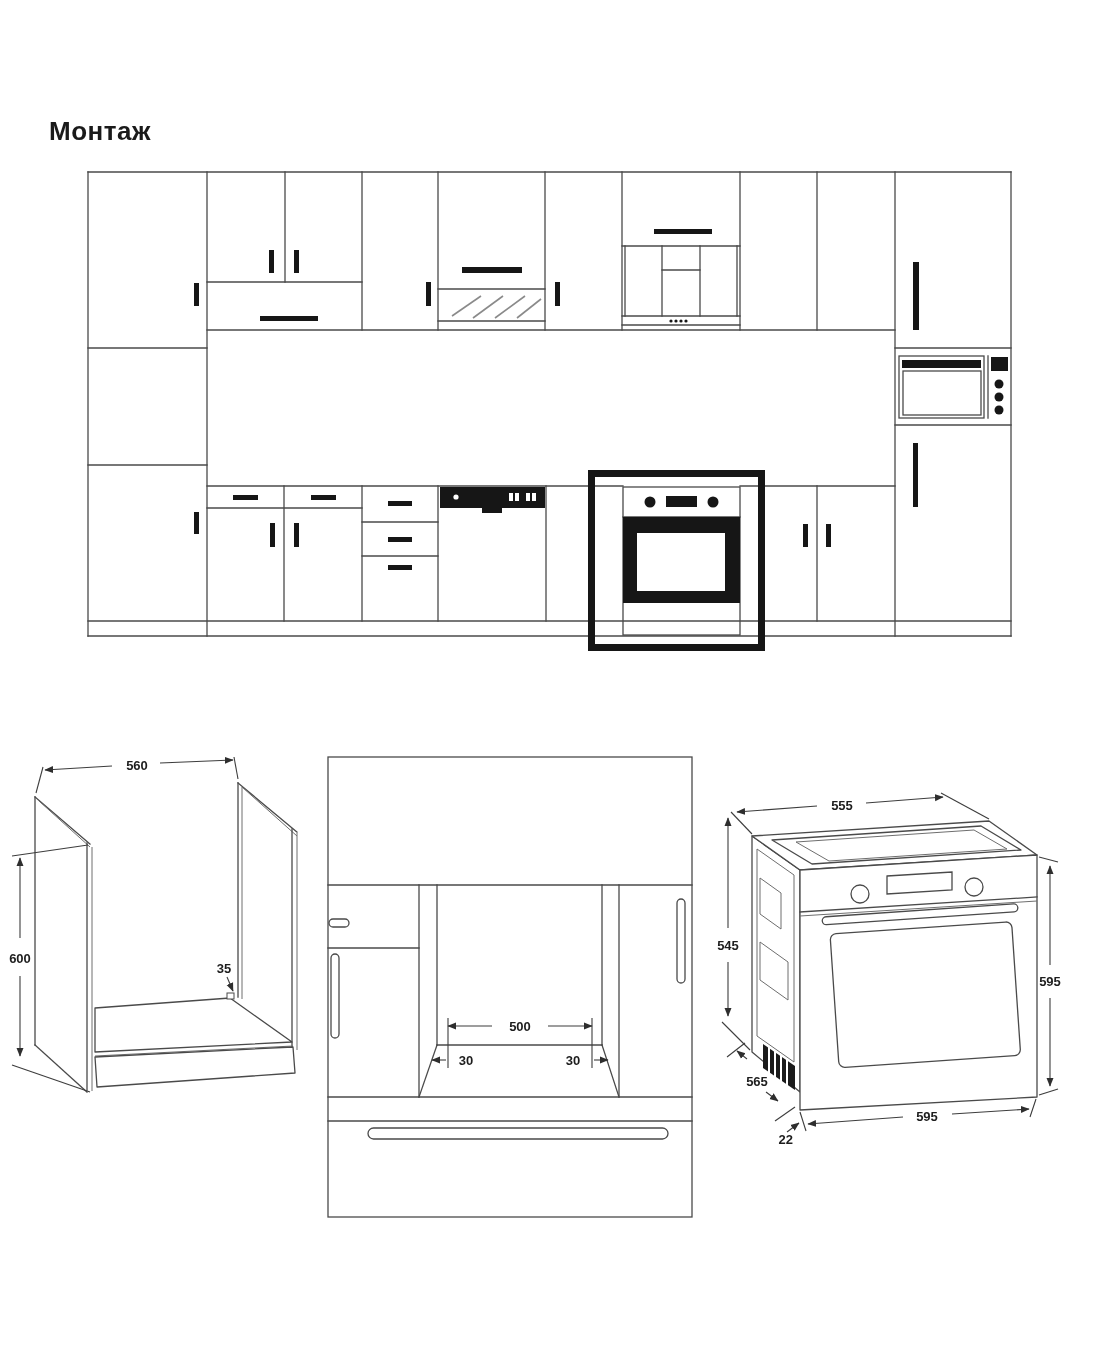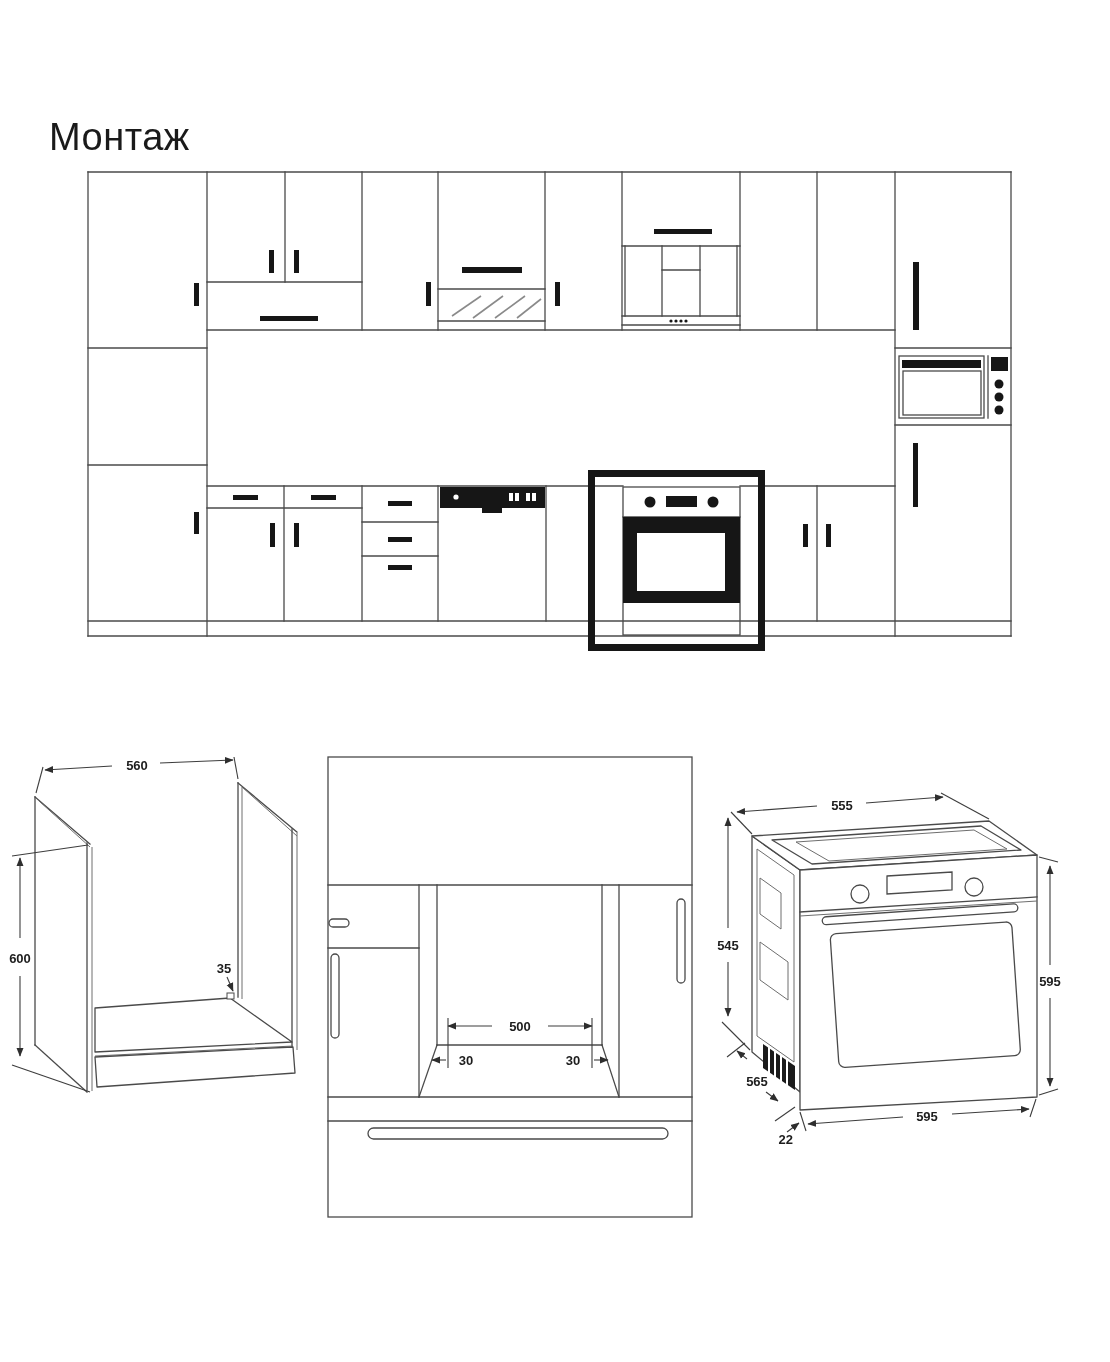--- a/index.html
+++ b/index.html
@@ -1,18 +1,18 @@
 <!DOCTYPE html>
 <html><head>
 <meta charset="utf-8">
 <style>
   html,body{margin:0;padding:0;background:#fff;}
   .page{position:relative;width:1110px;height:1362px;background:#fff;overflow:hidden;
         font-family:"Liberation Sans",sans-serif;}
-  .title{position:absolute;left:49px;top:116px;font-size:38px;font-weight:normal;color:#1a1a1a;
+  .title{position:absolute;left:49px;top:116px;font-size:26px;font-weight:bold;color:#1a1a1a;
          letter-spacing:.5px;margin:0;}
   svg{position:absolute;left:0;top:0;}
   .ln{stroke:#4a4a4a;stroke-width:1.3;fill:none;stroke-linecap:square;}
   .lt{stroke:#6e6e6e;stroke-width:1;fill:none;}
   .blk{fill:#161616;stroke:none;}
   .wht{fill:#fff;stroke:none;}
   .face{fill:#fff;stroke:#4a4a4a;stroke-width:1.3;stroke-linejoin:round;}
   .dimln{stroke:#3d3d3d;stroke-width:1.1;fill:none;}
   .dim{font:bold 13px "Liberation Sans",sans-serif;fill:#1d1d1d;}
   .hatch{stroke:#8a8a8a;stroke-width:1.6;}

